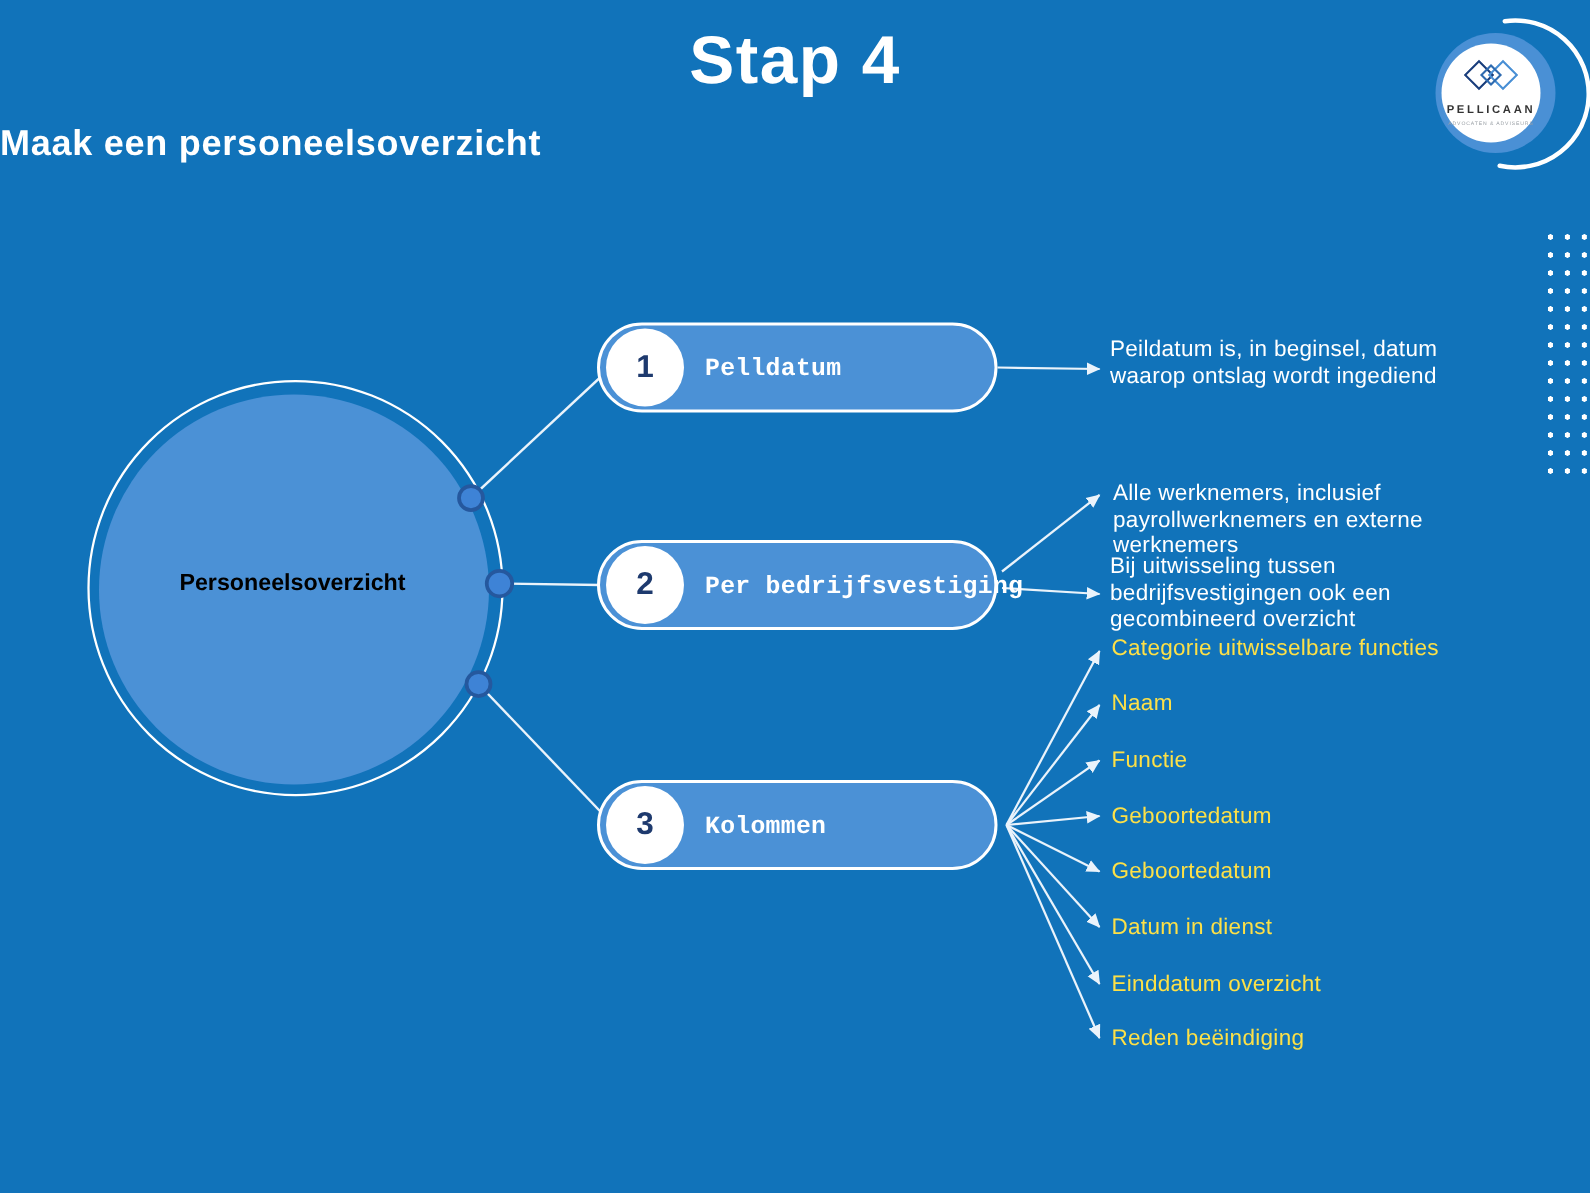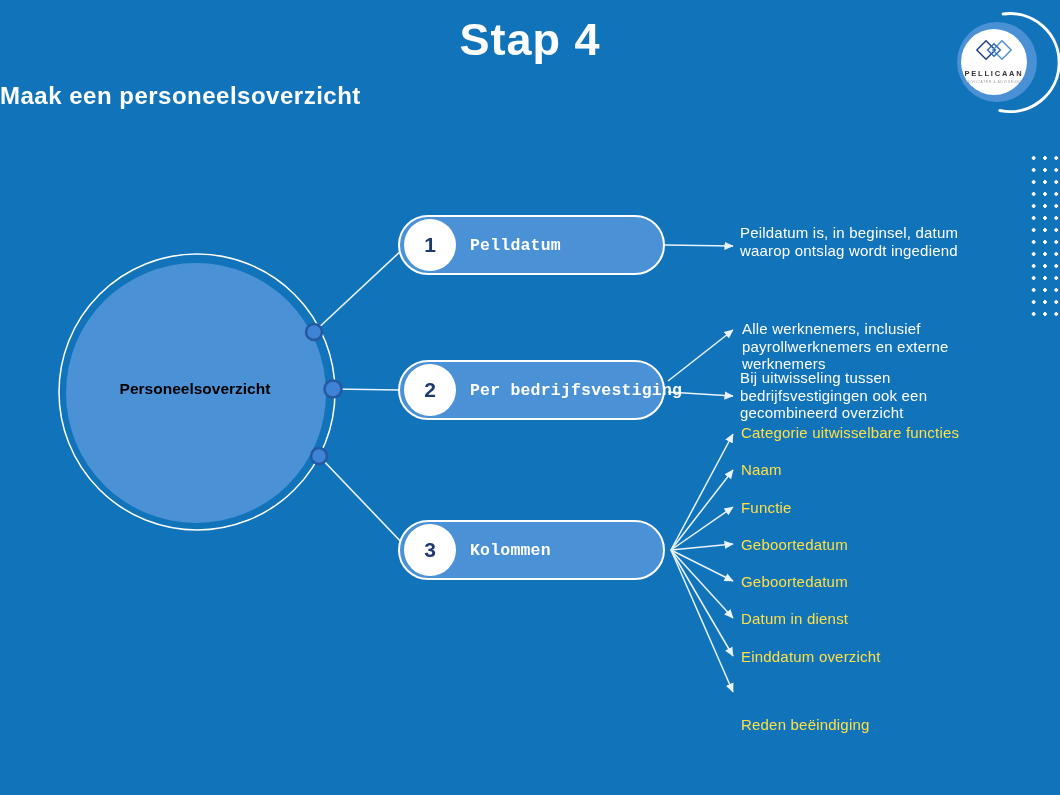--- a/index.html
+++ b/index.html
@@ -140,21 +140,21 @@
   <div class="ann" style="left:742px;top:320px;width:215px">Alle werknemers, inclusief payrollwerknemers en externe werknemers</div>
   <div class="ann" style="left:740px;top:369px;width:200px">Bij uitwisseling tussen bedrijfsvestigingen ook een gecombineerd overzicht</div>
 
   <div class="fan-item" style="top:432px">Categorie uitwisselbare functies</div>
   <div class="fan-item" style="top:469px">Naam</div>
   <div class="fan-item" style="top:507px">Functie</div>
   <div class="fan-item" style="top:544px">Geboortedatum</div>
   <div class="fan-item" style="top:581px">Geboortedatum</div>
   <div class="fan-item" style="top:618px">Datum in dienst</div>
   <div class="fan-item" style="top:656px">Einddatum overzicht</div>
-  <div class="fan-item" style="top:724px">Reden beëindiging</div>
+  <div class="fan-item" style="top:692px">Reden beëindiging</div>
 
   <svg class="logo" viewBox="0 0 120 135">
     <path d="M 63.2 14.1 A 49 49 0 1 1 59.8 110.5" fill="none" stroke="#FFFFFF" stroke-width="3" stroke-linecap="round"></path>
     <circle cx="57" cy="62" r="40" fill="#4A90D5"></circle>
     <circle cx="54" cy="62" r="33" fill="#FFFFFF"></circle>
     <g fill="none" stroke-width="1.4">
       <rect x="-6.5" y="-6.5" width="13" height="13" stroke="#1B3F7D" transform="translate(46,50) rotate(45)"></rect>
       <rect x="-6.5" y="-6.5" width="13" height="13" stroke="#4A90D5" transform="translate(62,50) rotate(45)"></rect>
       <rect x="-4.5" y="-4.5" width="9" height="9" stroke="#2F6BB0" transform="translate(54,50) rotate(45)"></rect>
     </g>

